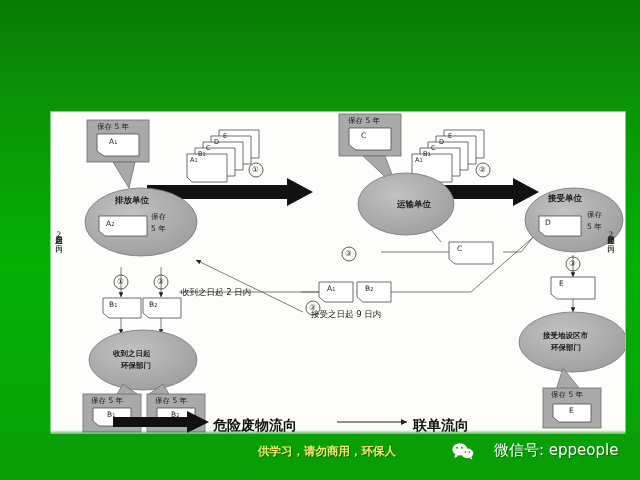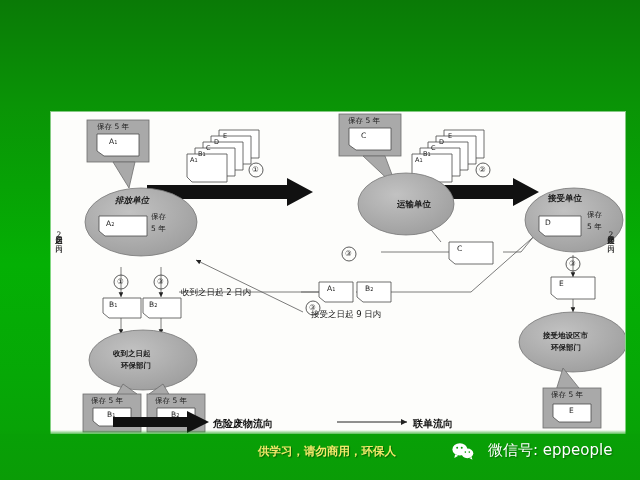--- a/index.html
+++ b/index.html
@@ -34,31 +34,31 @@
   .lbl{position:absolute;font-family:"DejaVu Sans","Liberation Sans",sans-serif;
        color:#1a1a1a;white-space:nowrap;line-height:1;}
   .t6{font-size:6.5px;}
   .t7{font-size:7.5px;}
   .t8{font-size:8.5px;}
   .bold{font-weight:bold;}
   .vert{writing-mode:vertical-rl;text-orientation:upright;letter-spacing:0px;}
 
   
   .legend-txt{position:absolute;font-family:Liberation Mono, monospace;
-    font-size:10px;font-weight:bold;color:#111;white-space:nowrap;}
+    font-size:14px;font-weight:bold;color:#111;white-space:nowrap;}
 
   
   .footer-note{
     position:absolute;left:258px;top:444px;
     font-family:"DejaVu Sans","Liberation Sans",sans-serif;
     font-size:11.5px;font-weight:bold;color:#f3e96a;white-space:nowrap;
     text-shadow:1px 1px 1px rgba(0,60,0,.6);
   }
   .wechat{
-    position:absolute;left:452px;top:441px;display:flex;align-items:center;gap:14px;
+    position:absolute;left:452px;top:441px;display:flex;align-items:center;gap:20px;
   }
   .wechat-text{
     font-family:"DejaVu Sans","Liberation Sans",sans-serif;
     font-size:15px;color:#ffffff;white-space:nowrap;
     text-shadow:1px 1px 1px rgba(0,60,0,.5);
   }
   .wechat-icon{width:22px;height:18px;display:block;}
   
   .strip{position:absolute;left:0;top:434px;width:640px;height:46px;
     background:linear-gradient(180deg,#08a006 0%,#0a9c06 100%);}
@@ -237,21 +237,21 @@
       <div class="lbl t6" style="left:155px;top:33px;">C</div>
       <div class="lbl t6" style="left:163px;top:27px;">D</div>
       <div class="lbl t6" style="left:172px;top:21px;">E</div>
 
       <div class="lbl t6" style="left:364px;top:45px;">A<span style="font-size:5px;">1</span></div>
       <div class="lbl t6" style="left:372px;top:39px;">B<span style="font-size:5px;">1</span></div>
       <div class="lbl t6" style="left:380px;top:33px;">C</div>
       <div class="lbl t6" style="left:388px;top:27px;">D</div>
       <div class="lbl t6" style="left:397px;top:21px;">E</div>
 
-      <div class="lbl t8 bold" style="left:64px;top:84px;font-style:italic;">排放单位</div>
+      <div class="lbl t8 bold" style="left:64px;top:84px;">排放单位</div>
       <div class="lbl t7" style="left:55px;top:108px;">A<span style="font-size:5px;">2</span></div>
       <div class="lbl t7" style="left:100px;top:101px;">保存</div>
       <div class="lbl t7" style="left:100px;top:113px;">5 年</div>
 
       <div class="lbl t8 bold" style="left:346px;top:88px;">运输单位</div>
 
       <div class="lbl t8 bold" style="left:497px;top:82px;text-align:right;">接受单位</div>
       <div class="lbl t7" style="left:494px;top:107px;">D</div>
       <div class="lbl t7" style="left:536px;top:99px;">保存</div>
       <div class="lbl t7" style="left:536px;top:111px;">5 年</div>

